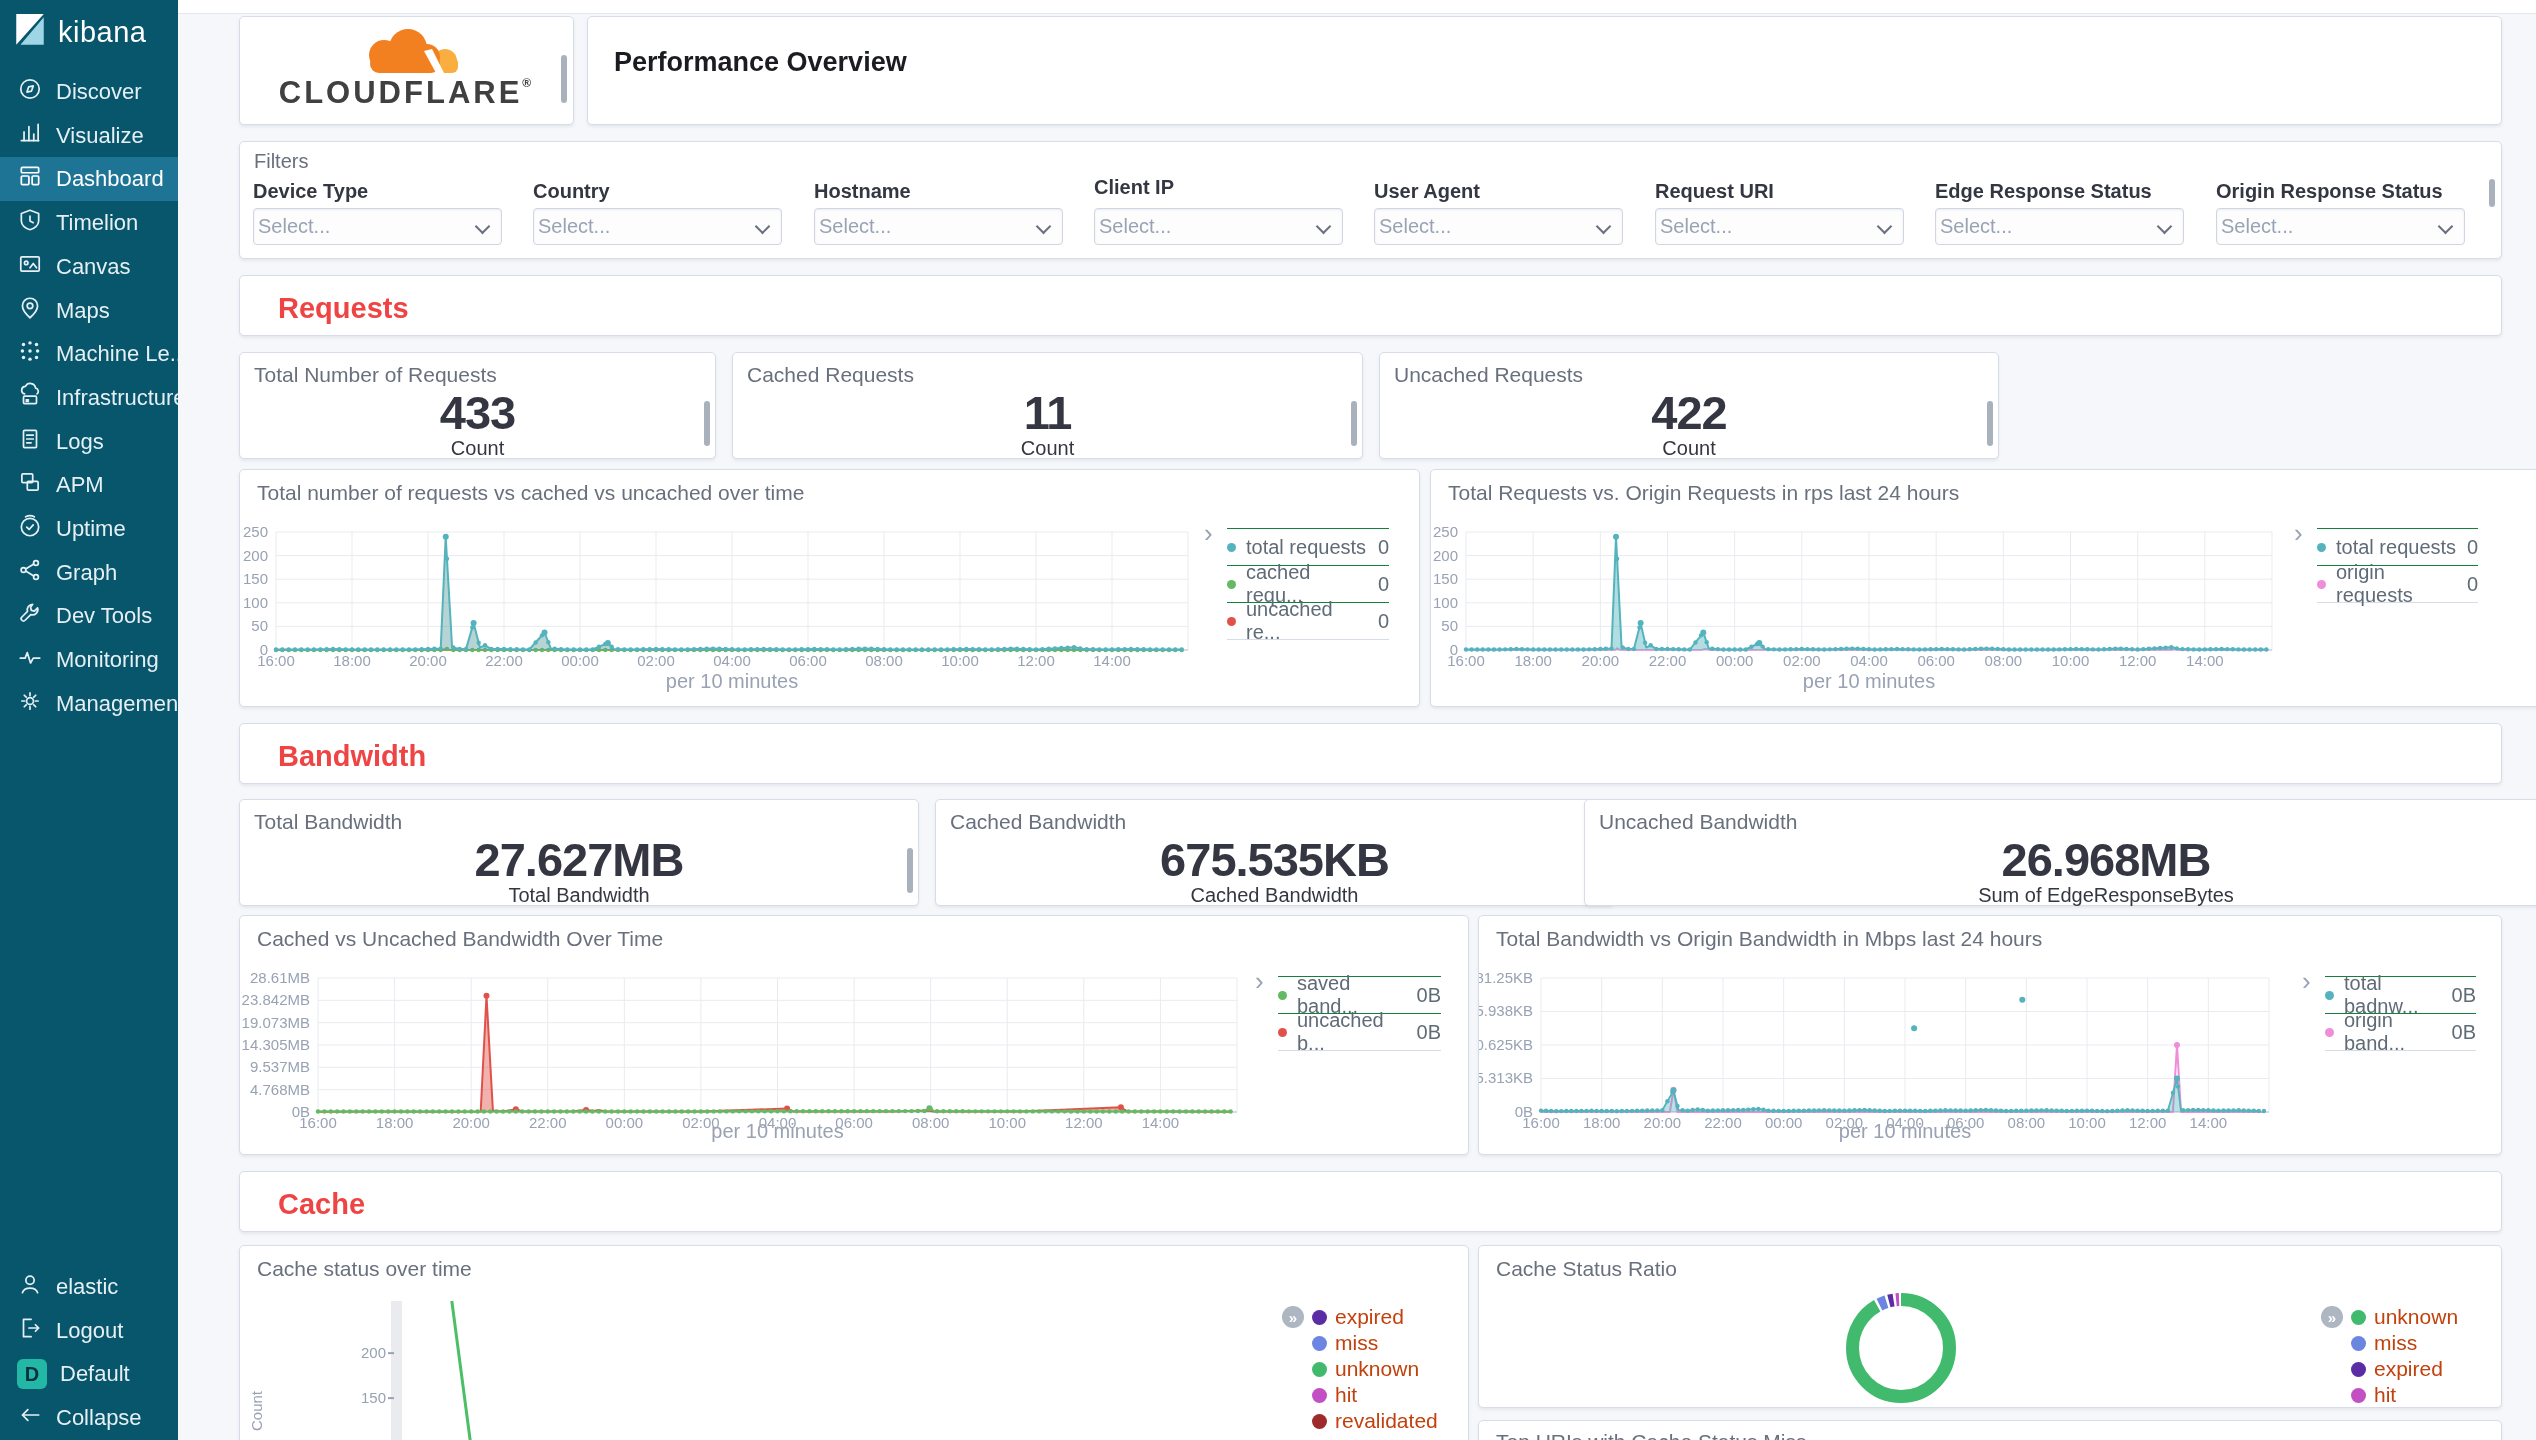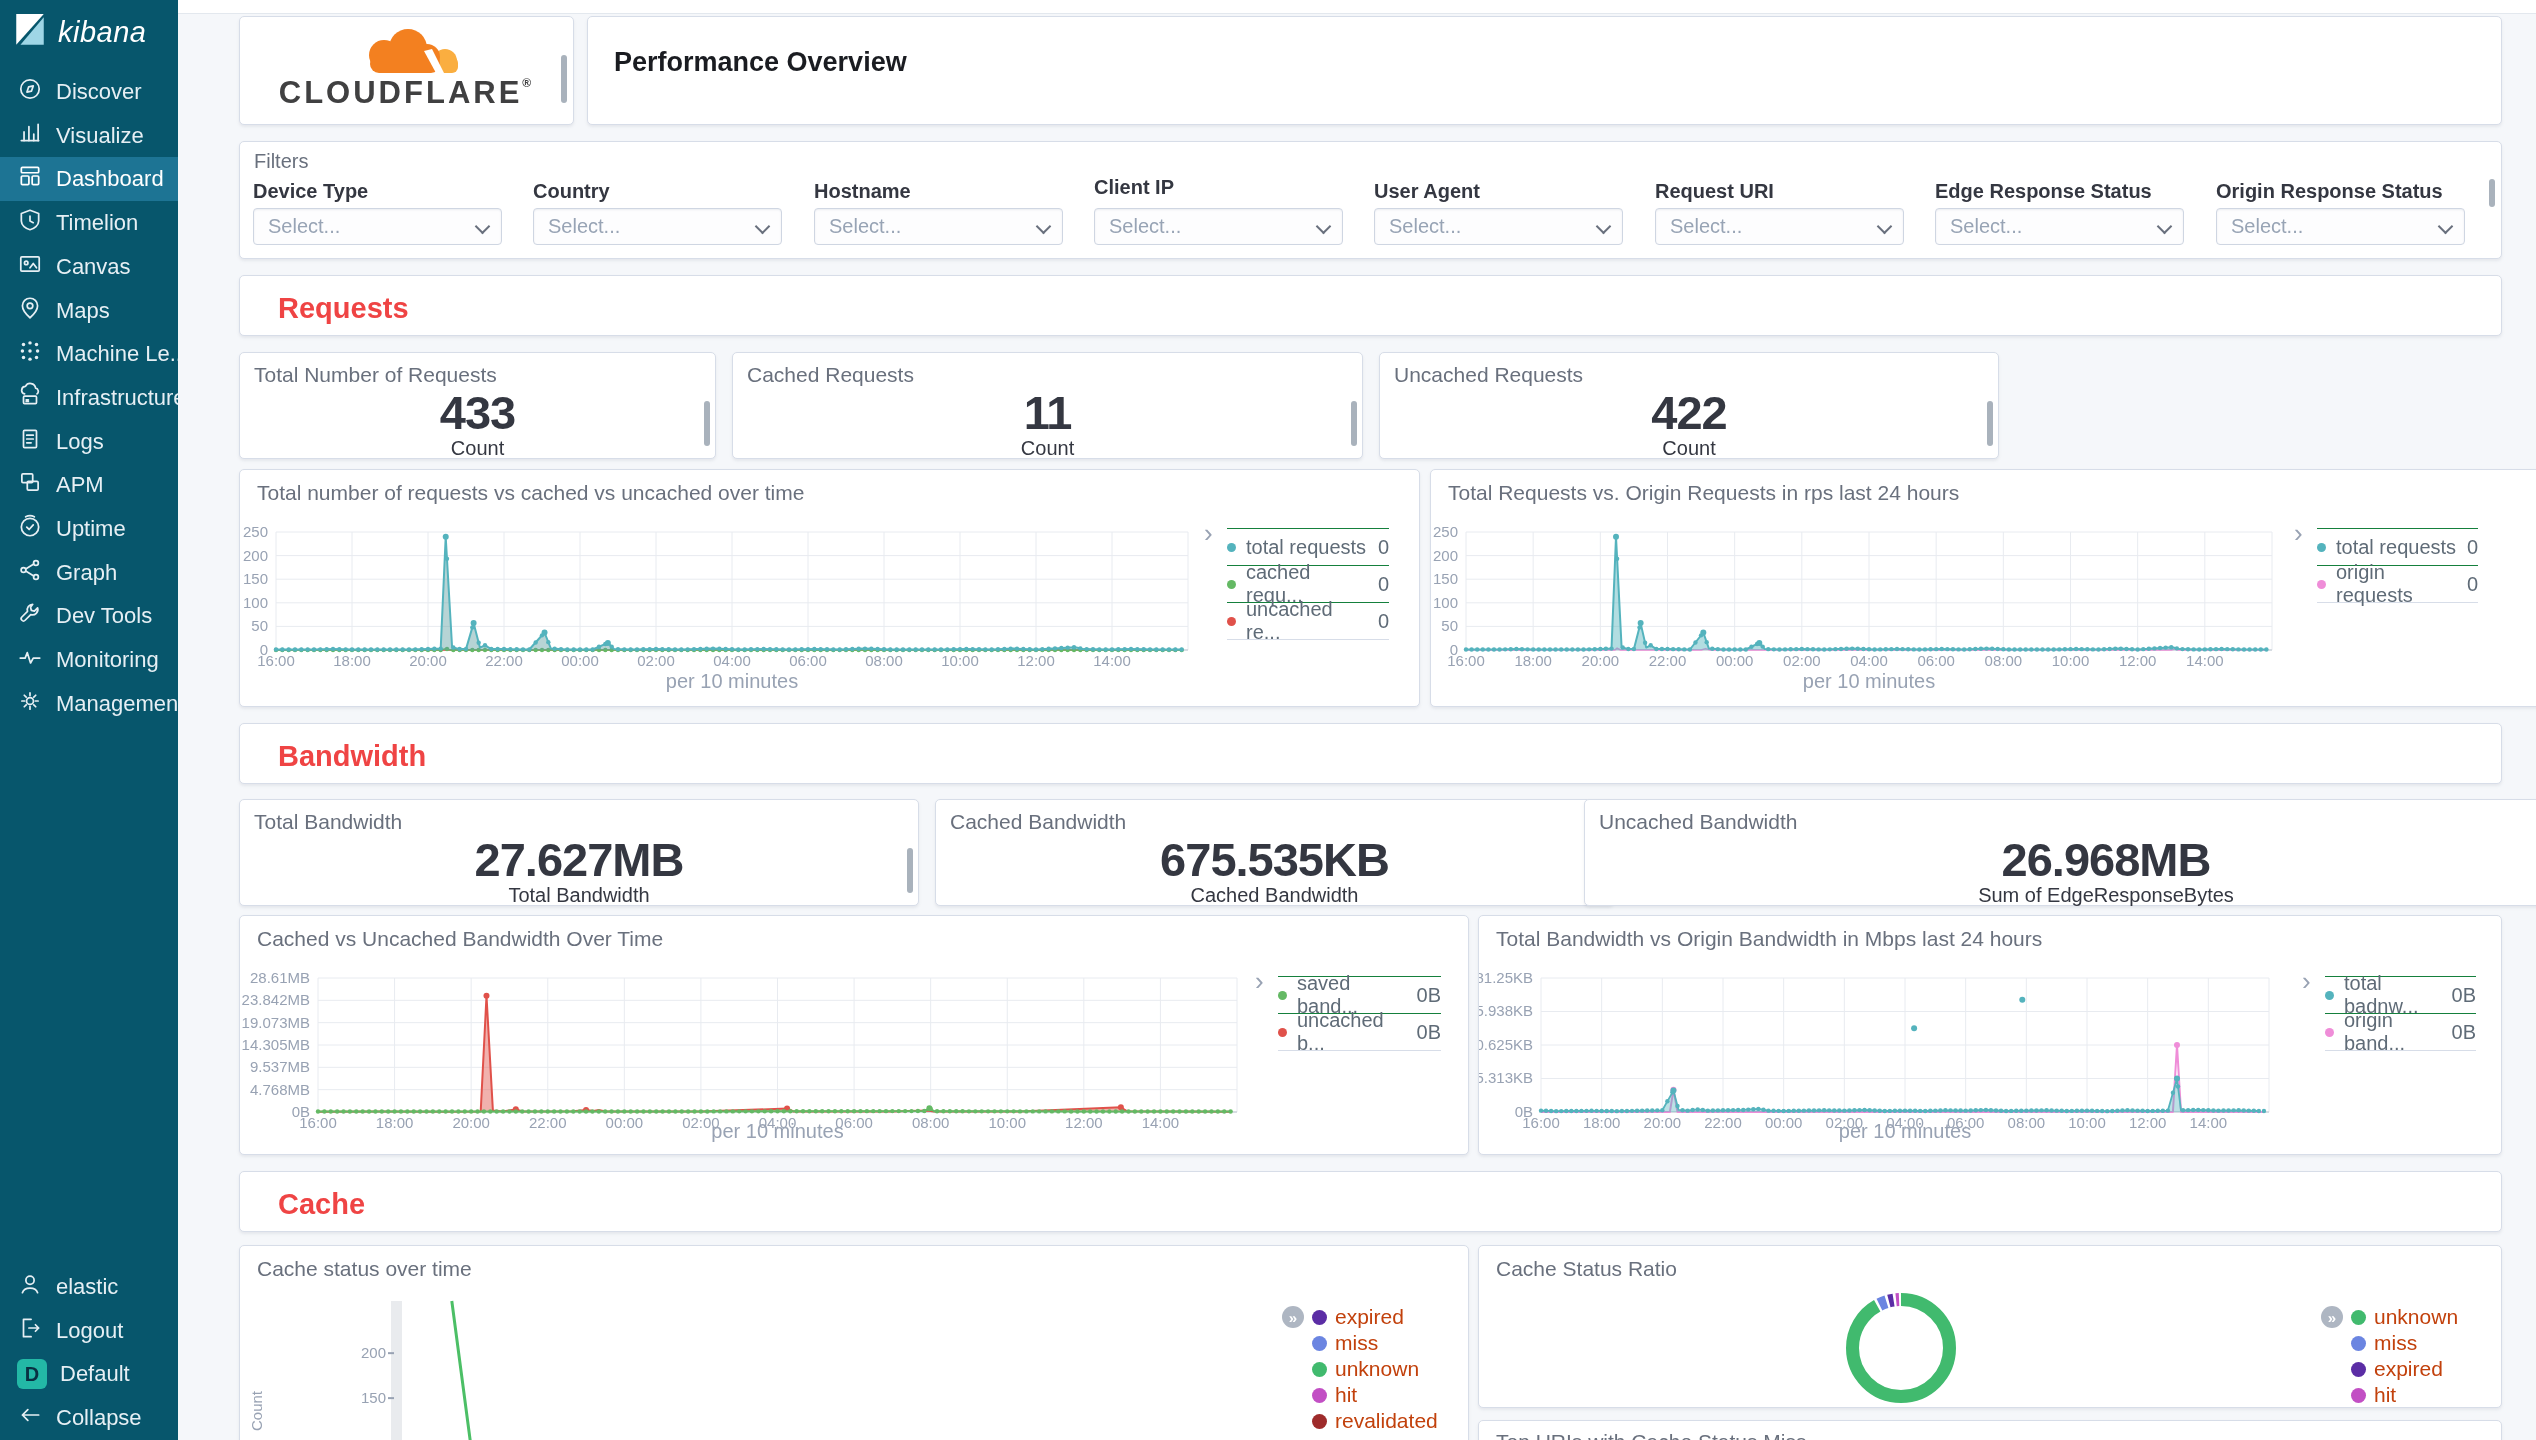--- a/index.html
+++ b/index.html
@@ -2,41 +2,41 @@
 <html><head>
 <meta charset="utf-8">
 <style>
   html,body{margin:0;padding:0;background:#eef1f5;}
   body{font-family:"Liberation Sans","DejaVu Sans",sans-serif;}
   .page{position:relative;width:2536px;height:1440px;overflow:hidden;background:#f5f7fa;}
   .topstrip{position:absolute;left:178px;top:0;width:2358px;height:13px;background:#ffffff;border-bottom:1px solid #e3e8ee;}
 
   
   .sidebar{position:absolute;left:0;top:0;width:178px;height:1440px;background:#07566c;z-index:10;}
-  .brand{position:absolute;left:12px;top:12px;display:flex;align-items:center;gap:10px;color:#fff;font-style:italic;}
+  .brand{position:absolute;left:12px;top:12px;display:flex;align-items:center;gap:10px;color:#fff;}
   .brand-text{font-size:29px;font-weight:500;letter-spacing:.5px;}
   .nav-item{position:absolute;left:0;width:178px;height:44px;display:flex;align-items:center;gap:13px;padding-left:17px;box-sizing:border-box;color:#e6eff4;font-size:22px;cursor:pointer;white-space:nowrap;overflow:hidden;}
   .nav-item.active{background:#1d7494;color:#ffffff;}
   .nav-item svg{flex:0 0 auto;}
   .space-badge{width:30px;height:30px;border-radius:6px;background:#23b8a6;color:#093042;font-weight:700;font-size:20px;display:flex;align-items:center;justify-content:center;flex:0 0 auto;}
 
   
   .panel{position:absolute;background:#fff;border:1px solid #d7dde8;border-radius:5px;box-shadow:0 2px 3px rgba(120,130,150,.13);box-sizing:border-box;}
   .ptitle{position:absolute;left:17px;top:11px;font-size:21px;color:#69707d;}
   .section-title{position:absolute;left:26px;top:16px;font-size:29px;font-weight:700;color:#ef4444;margin-left:12px;}
   .scrollbar{position:absolute;width:6px;border-radius:3px;background:#a9b2bc;}
 
   
   .m-title{position:absolute;left:14px;top:10px;font-size:21px;color:#69707d;}
   .m-value{position:absolute;left:0;right:0;top:32px;text-align:center;font-size:47px;font-weight:700;color:#343741;letter-spacing:-1px;}
   .m-sub{position:absolute;left:0;right:0;top:84px;text-align:center;font-size:20px;color:#343741;}
 
   
   .flabel{position:absolute;font-size:20px;font-weight:700;color:#343741;}
-  .fselect{position:absolute;height:37px;width:249px;background:#fdfdfe;border:1px solid #cfd6e2;border-radius:4px;box-shadow:inset 0 1px 2px rgba(152,162,179,.18);display:flex;align-items:center;padding:0 14px;box-sizing:border-box;color:#98a4b5;font-size:20px;cursor:pointer;}
+  .fselect{position:absolute;height:37px;width:249px;background:#fdfdfe;border:1px solid #cfd6e2;border-radius:4px;box-shadow:inset 0 1px 2px rgba(152,162,179,.18);display:flex;align-items:center;padding:0 4px;box-sizing:border-box;color:#98a4b5;font-size:20px;cursor:pointer;}
   .fcaret{position:absolute;right:13px;top:12px;width:9px;height:9px;border-right:2px solid #69707d;border-bottom:2px solid #69707d;transform:rotate(45deg);}
 
   
   .legend-lines{position:absolute;font-size:20px;color:#5f6b77;}
   .lrow{display:flex;align-items:center;height:36px;border-top:1px solid #15803d;cursor:pointer;}
   .lrow.last{border-bottom:1px solid #d7dde8;}
   .ldot{width:9px;height:9px;border-radius:50%;margin-right:10px;flex:0 0 auto;}
   .lval{margin-left:auto;padding-left:8px;}
   .lchev{position:absolute;font-size:26px;color:#98a2b3;cursor:pointer;line-height:1;}
   .legend-dots{position:absolute;font-size:21px;color:#c2410c;}

